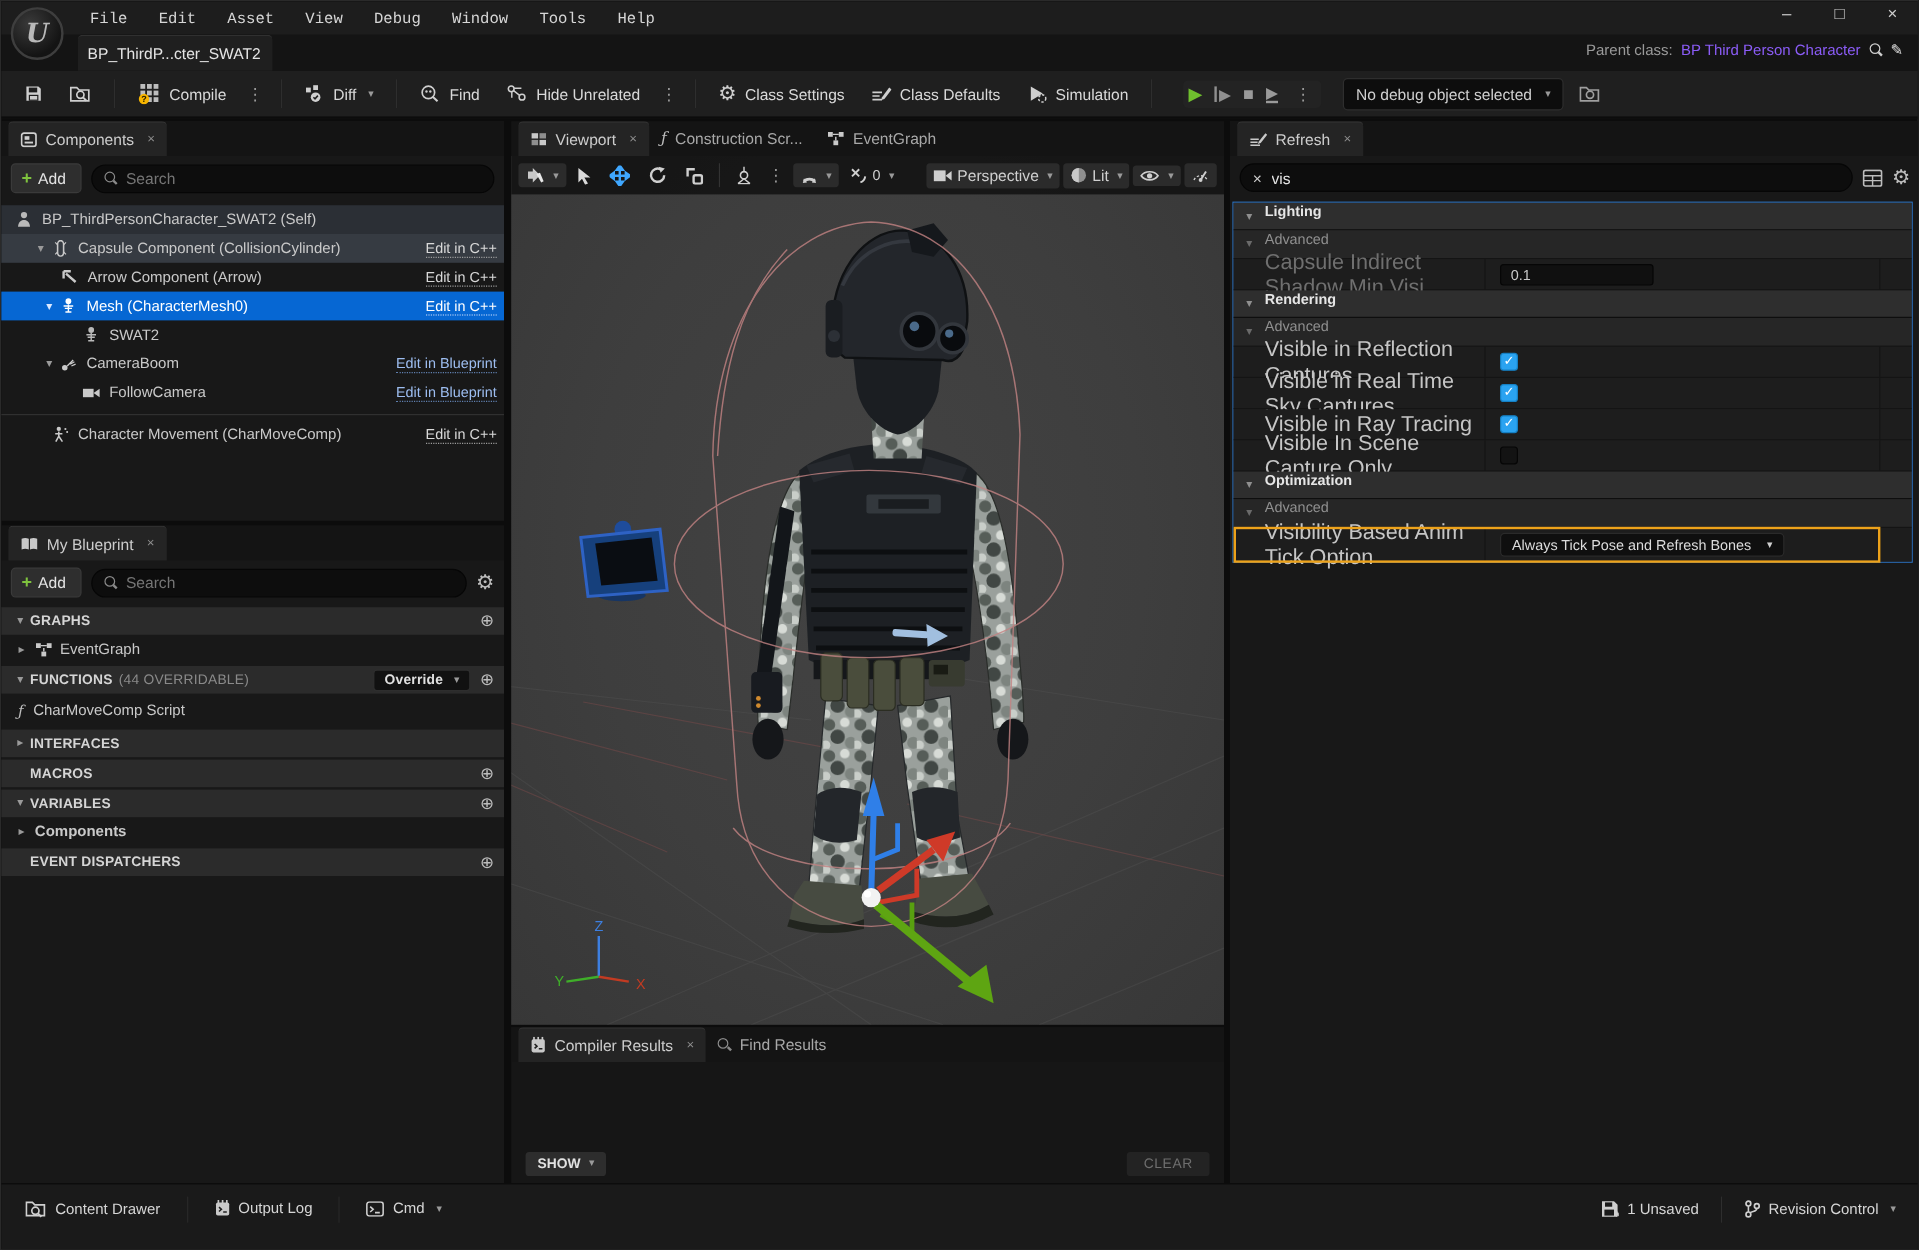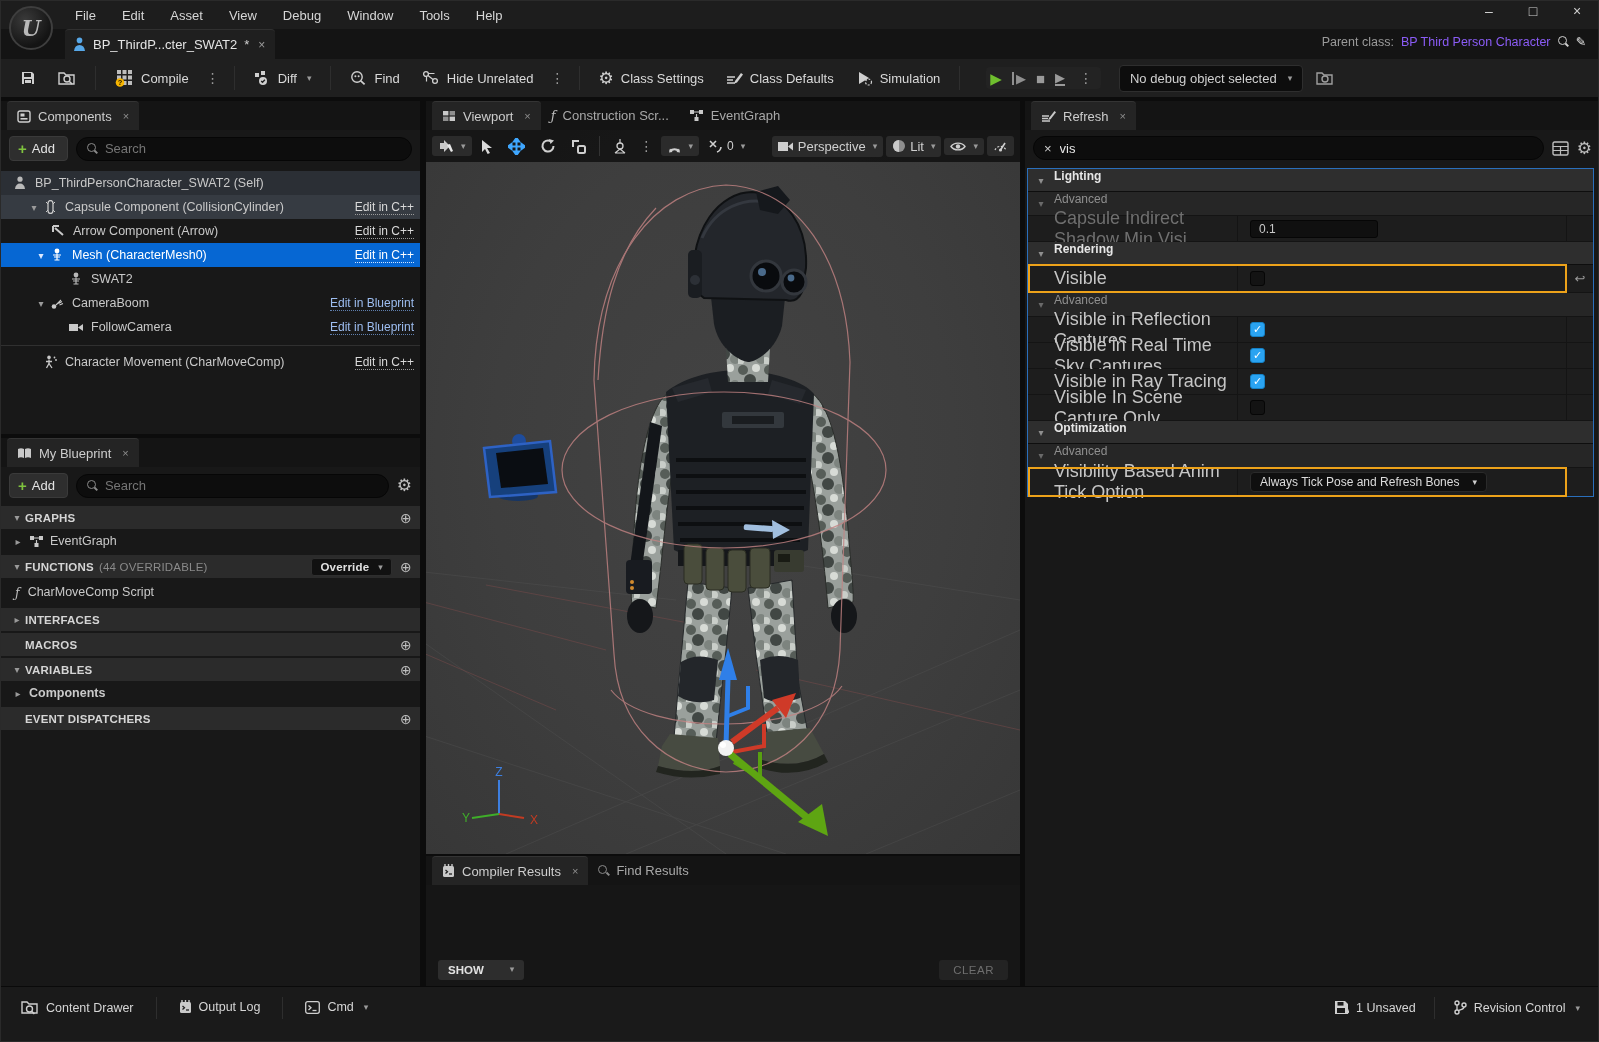--- a/index.html
+++ b/index.html
@@ -13,25 +13,25 @@
   html,body{background:#000;}
   body{font-family:"Liberation Sans","DejaVu Sans",sans-serif;color:var(--txt);font-size:13px;-webkit-font-smoothing:antialiased;}
   #app{position:relative;width:1599px;height:1042px;background:var(--bg);overflow:hidden;border:1px solid #2a2a2a;}
   .abs{position:absolute;}
   svg{display:block;}
   
   .titlebar{left:0;top:0;width:1599px;height:28px;background:#1d1d1d;display:flex;align-items:center;}
   .logo{position:absolute;left:8px;top:5px;width:44px;height:44px;border-radius:50%;background:radial-gradient(circle at 35% 30%,#3a3a3a,#141414 70%);border:2px solid #3e3e3e;display:flex;align-items:center;justify-content:center;z-index:5;}
   .logo span{font-family:"DejaVu Serif",serif;font-weight:bold;font-size:22px;color:#b9b9b9;font-style:italic;}
   .menus{margin-left:62px;display:flex;gap:2px;}
-  .menus .mi{padding:5px 12px;color:#d6d6d6;border-radius:3px;cursor:default;}
+  .menus .mi{padding:5px 12px;color:#d6d6d6;border-radius:3px;cursor:default;font-family:Liberation Mono, monospace;}
   .winctl{position:absolute;right:14px;top:2px;display:flex;gap:26px;color:#cfcfcf;font-size:14px;}
   .winctl span{width:18px;text-align:center;}
   .tabrow{left:0;top:28px;width:1599px;height:30px;background:#141414;}
-  .doctab{position:absolute;left:64px;top:0;height:30px;background:#1f1f1f;border-top:1px solid #303030;border-radius:4px 4px 0 0;display:flex;align-items:center;padding:0 10px 0 8px;gap:7px;color:#e4e4e4;}
+  .doctab{position:absolute;left:64px;top:0;height:30px;background:#1f1f1f;border-top:1px solid #303030;border-radius:4px 4px 0 0;display:flex;align-items:center;padding:0 10px 0 8px;gap:7px;color:#e4e4e4;flex-direction:column;}
   .doctab .dirty{color:#cfcfcf;}
   .doctab .x{color:#9a9a9a;font-size:12px;margin-left:2px;}
   .parentclass{position:absolute;right:14px;top:5px;display:flex;align-items:center;gap:7px;font-size:12.5px;color:#9a9a9a;}
   .parentclass .val{color:#8b5cf6;}
   .toolbar{left:0;top:58px;width:1599px;height:40px;background:#1f1f1f;border-bottom:2px solid #0c0c0c;display:flex;align-items:center;padding:0 10px;gap:4px;}
   .tbtn{display:flex;align-items:center;gap:7px;padding:5px 9px;border-radius:3px;color:#d9d9d9;white-space:nowrap;}
   .tsep{width:1px;height:24px;background:#101010;border-right:1px solid #2e2e2e;margin:0 6px;}
   .dots{color:#9a9a9a;font-size:14px;padding:0 4px;letter-spacing:0;}
   .chev{font-size:9px;color:#9a9a9a;margin-left:3px;}
   .playgrp{display:flex;align-items:center;background:#232323;border-radius:4px;padding:3px 4px;gap:10px;margin-left:16px;}
@@ -98,21 +98,21 @@
   .numin{width:128px;height:18px;background:#101010;border:1px solid #060606;border-radius:3px;display:flex;align-items:center;padding-left:8px;font-size:12px;color:#c9c9c9;}
   .cb{width:15px;height:15px;border-radius:3px;background:#131313;border:1px solid #060606;display:flex;align-items:center;justify-content:center;font-size:11px;color:#fff;}
   .cb.on{background:var(--chk);border-color:#1580c4;}
   .cb .mk{visibility:hidden;line-height:1;}
   .cb.on .mk{visibility:visible;}
   .ddown{height:20px;background:#0f0f0f;border:1px solid #2a2a2a;border-radius:4px;display:flex;align-items:center;gap:10px;padding:0 9px;font-size:12px;color:#dcdcdc;white-space:nowrap;}
   .hlbox{position:absolute;left:0;top:-1px;bottom:-1px;right:26px;border:2px solid var(--hl);pointer-events:none;z-index:3;}
   
   .comp{left:425px;top:855px;width:594px;height:130px;position:absolute;background:#161616;}
   .comp .bot{position:absolute;left:0;bottom:6px;width:100%;display:flex;align-items:center;padding:0 12px;}
-  .showbtn{background:#2d2d2d;border-radius:3px;padding:4px 10px;font-size:11.5px;font-weight:bold;color:#e2e2e2;display:flex;gap:23px;}
+  .showbtn{background:#2d2d2d;border-radius:3px;padding:4px 10px;font-size:11.5px;font-weight:bold;color:#e2e2e2;display:flex;gap:4px;}
   .clearbtn{margin-left:auto;background:#232323;border-radius:3px;padding:4px 14px;font-size:11.5px;color:#6e6e6e;letter-spacing:.5px;}
   
   .status{left:0;top:985px;width:1599px;height:57px;position:absolute;background:#1a1a1a;border-top:1px solid #0a0a0a;display:flex;align-items:flex-start;padding:8px 10px 0 10px;gap:8px;}
   .sbtn{display:flex;align-items:center;gap:7px;color:#d6d6d6;padding:5px 10px;border-radius:3px;font-size:12.5px;white-space:nowrap;}
   .ssep{width:1px;height:22px;background:#0c0c0c;border-right:1px solid #2e2e2e;margin:2px 4px;}
   .console{width:300px;height:24px;background:#0d0d0d;border:1px solid #2c2c2c;border-radius:3px;color:#5f5f5f;font-family:"DejaVu Sans Mono","Liberation Mono",monospace;font-size:12px;padding:0 9px;}
   .console::placeholder{color:#5f5f5f;}
   .sright{margin-left:auto;display:flex;align-items:flex-start;gap:4px;}
   input{outline:none;}
   input.bare{background:transparent;border:none;color:#e6e6e6;font-size:13px;width:60px;font-family:inherit;}
@@ -773,30 +773,20 @@
         <div class="valc">
             <span class="numin">0.1</span>
           </div>
         <div class="rstc"></div>
       </div>
 
       <div class="drow cat">
         <span class="carc">▾</span>
         <span class="cattxt">Rendering</span>
       </div>
-      <div class="drow prop tall">
-        <div class="hlbox"></div>
-        <div class="lblc">Visible</div>
-        <div class="valc">
-            <span class="cb">
-              <span class="mk">✓</span>
-            </span>
-          </div>
-        <div class="rstc">↩</div>
-      </div>
       <div class="drow adv">
         <span class="carc" style="color:#6a6a6a">▾</span>
         <span class="advtxt">Advanced</span>
       </div>
       <div class="drow prop">
         <div class="lblc">Visible in Reflection Captures</div>
         <div class="valc">
             <span class="cb on">
               <span class="mk">✓</span>
             </span>

